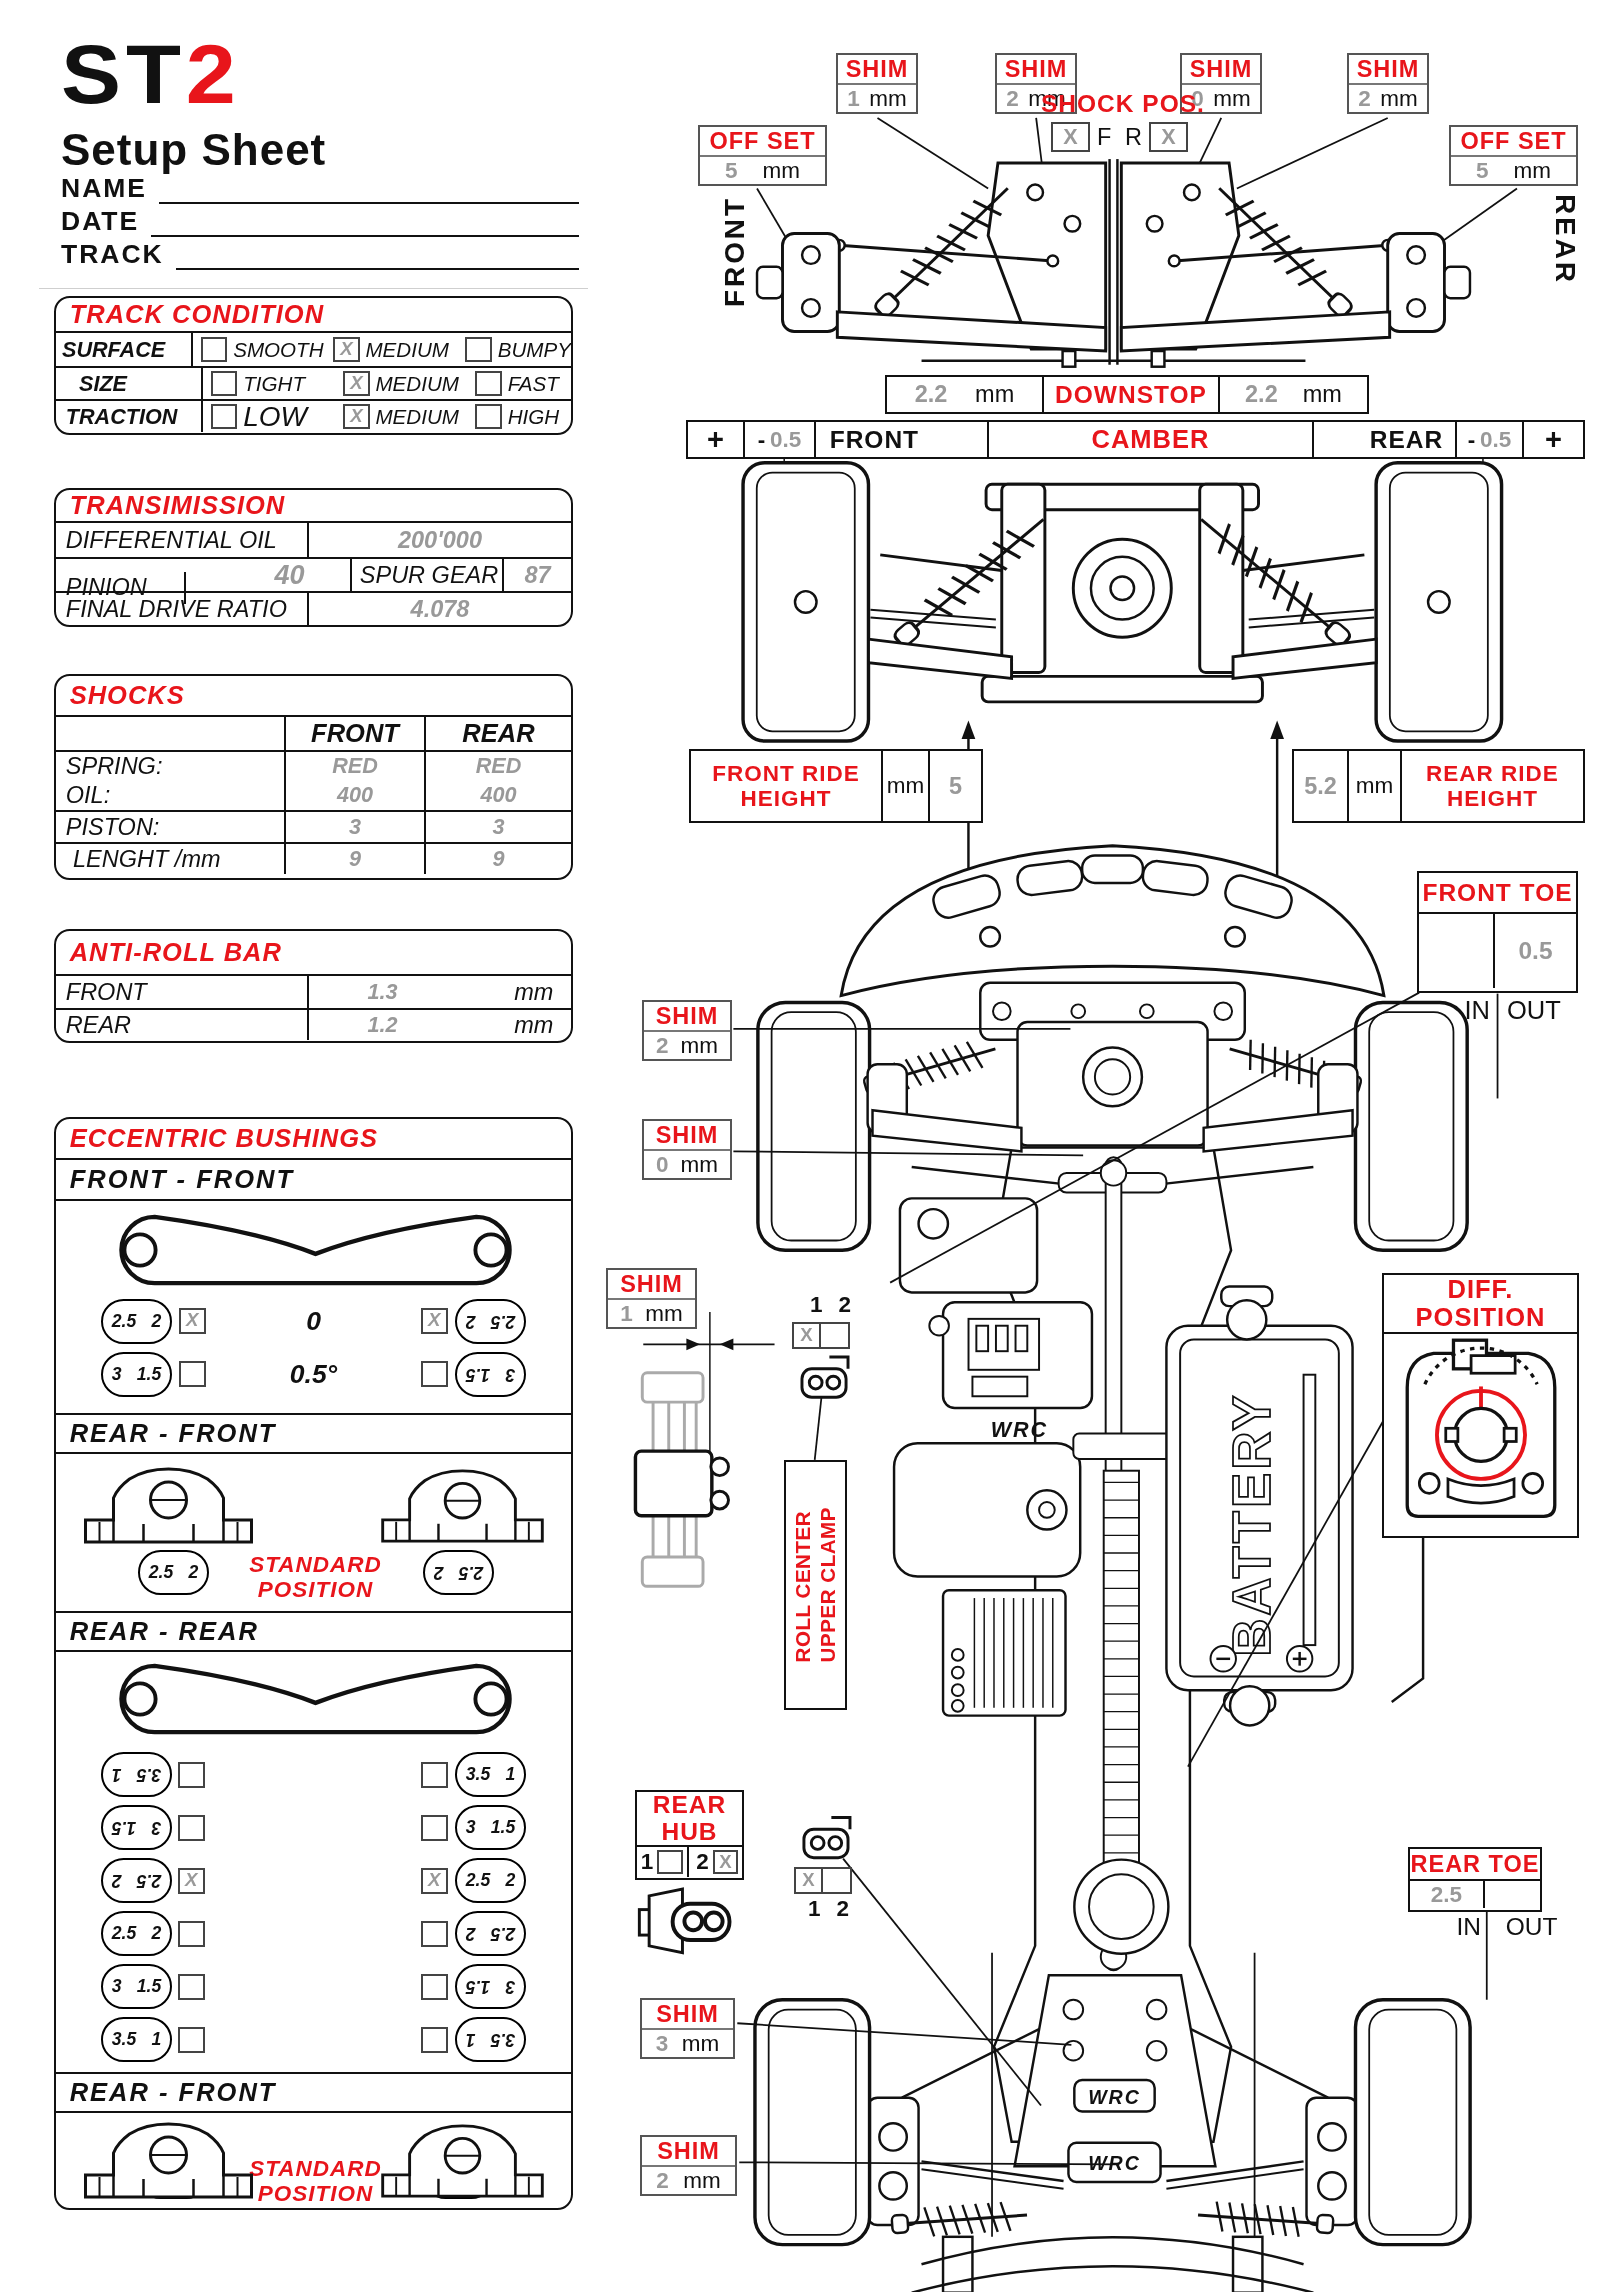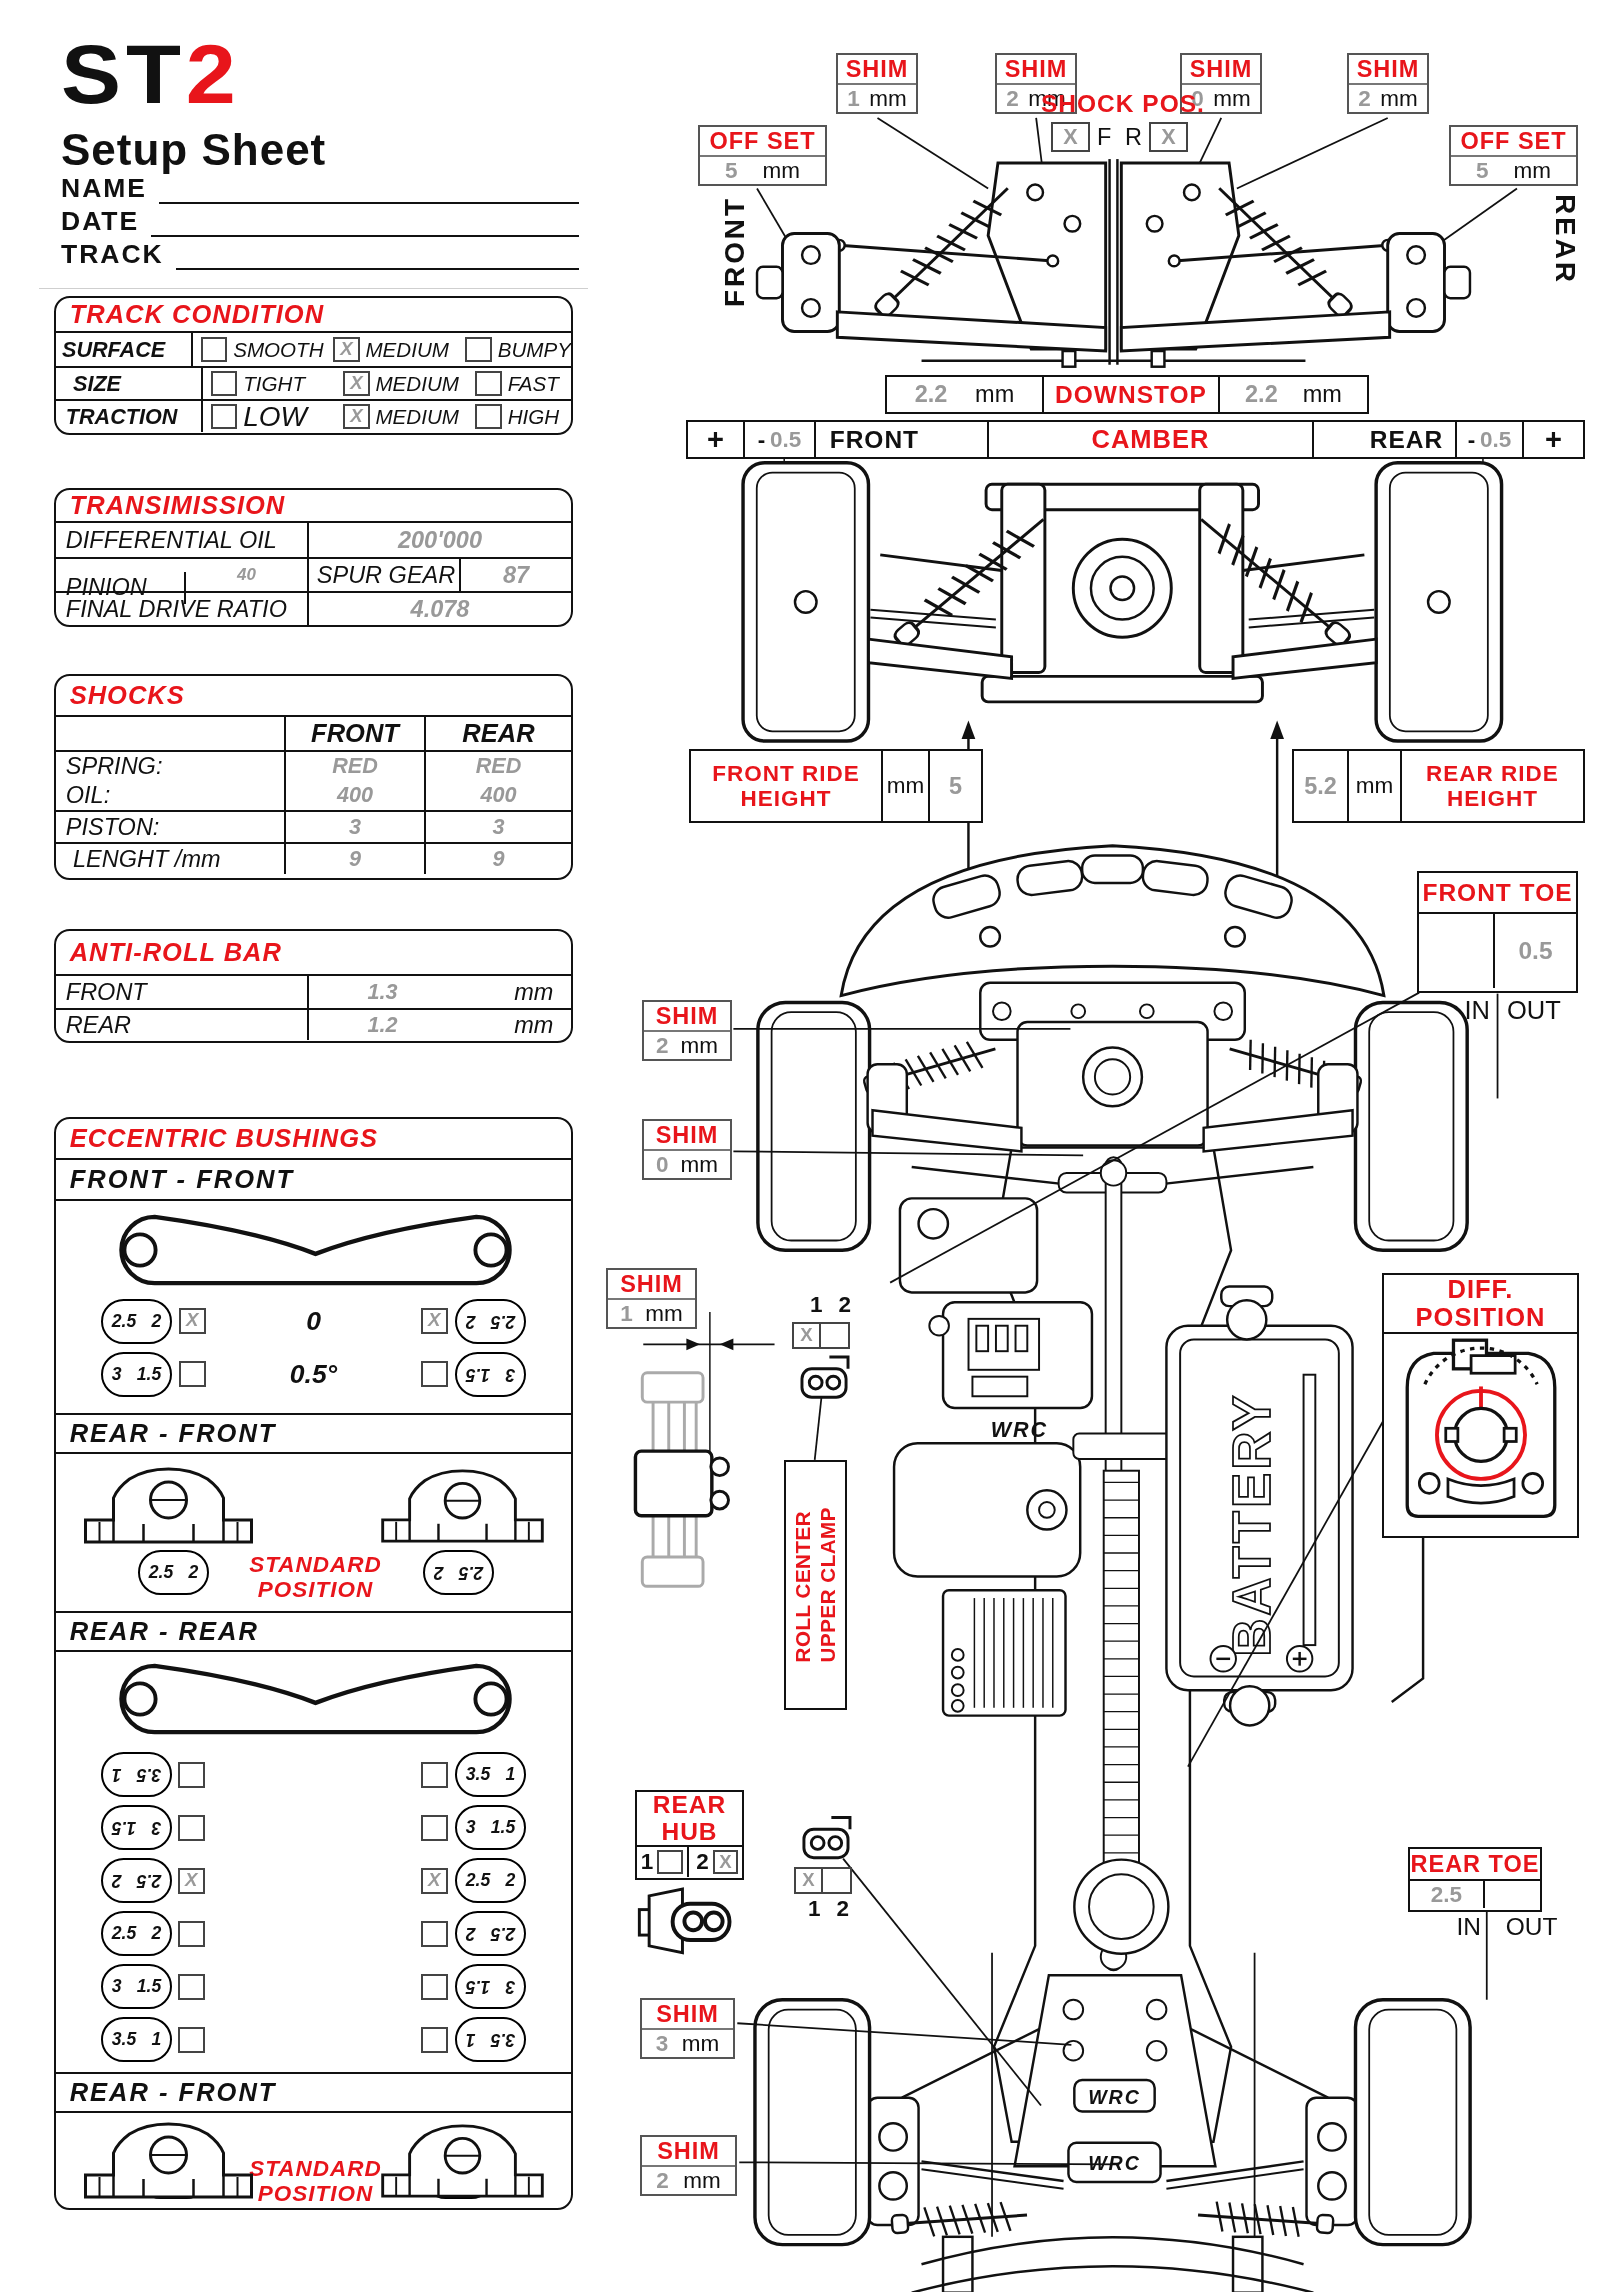--- a/index.html
+++ b/index.html
@@ -127,21 +127,21 @@
           <span>X</span>
         </span>
         <span style="font-size:20.6px;width:94px;">MEDIUM</span>
       <span class="cb">
           <span></span>
         </span>
         <span style="font-size:20.6px;">BUMPY</span>
     </div>
   </div>
   <div class="row bt" style="height:33px;">
-    <div class="cell br" style="width:147px;height:100%;padding-left:17px;font-weight:bold;font-size:21.6px;">SIZE</div>
+    <div class="cell br" style="width:147px;height:100%;padding-left:23px;font-weight:bold;font-size:21.6px;">SIZE</div>
     <div class="cell" style="flex:1;height:100%;padding-left:7.8px;gap:5.9px;">
       <span class="cb">
           <span></span>
         </span>
         <span style="font-size:20.6px;width:94px;">TIGHT</span>
       <span class="cb">
           <span>X</span>
         </span>
         <span style="font-size:20.6px;width:94px;">MEDIUM</span>
       <span class="cb">
@@ -170,21 +170,21 @@
 </div>
 
 <div class="rbox" style="left:54px;top:488px;width:519px;height:139px;">
   <div class="sec-title" style="height:33px;">TRANSIMISSION</div>
   <div class="row" style="height:34px;">
     <div class="cell br" style="width:253px;height:100%;padding-left:9.8px;font-size:23.5px;">DIFFERENTIAL OIL</div>
     <div class="cell cen gv" style="flex:1;height:100%;font-size:23.5px;">200'000</div>
   </div>
   <div class="row bt" style="height:34px;">
     <div class="cell br" style="width:130px;height:100%;padding-left:9.8px;font-size:23.5px;margin-top:25px;">PINION</div>
-    <div class="cell cen br gv" style="width:123px;height:100%;font-size:17px;">40</div>
+    <div class="cell cen br gv" style="width:123px;height:100%;font-size:27px;margin-left:43px;">40</div>
     <div class="cell br" style="width:152px;height:100%;padding-left:7.8px;font-size:23.5px;">SPUR GEAR</div>
     <div class="cell cen gv" style="flex:1;height:100%;font-size:23.5px;">87</div>
   </div>
   <div class="row bt" style="height:34px;">
     <div class="cell br" style="width:253px;height:100%;padding-left:9.8px;font-size:23.5px;">FINAL DRIVE RATIO</div>
     <div class="cell cen gv" style="flex:1;height:100%;font-size:23.5px;">4.078</div>
   </div>
 </div>
 
 <div class="rbox" style="left:54px;top:674px;width:519px;height:206px;">

